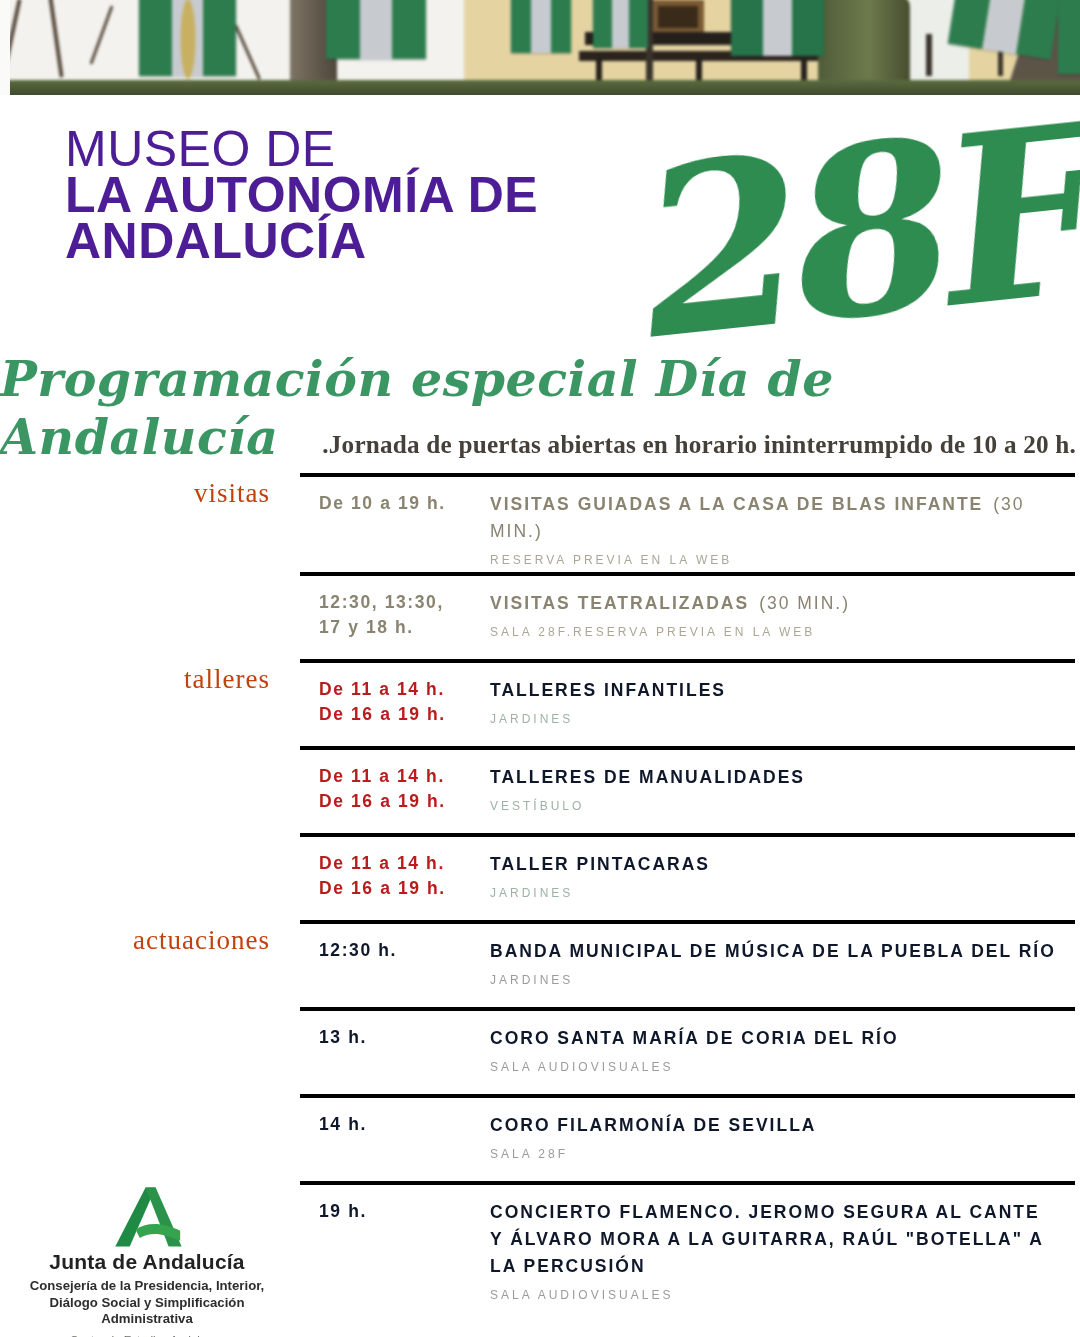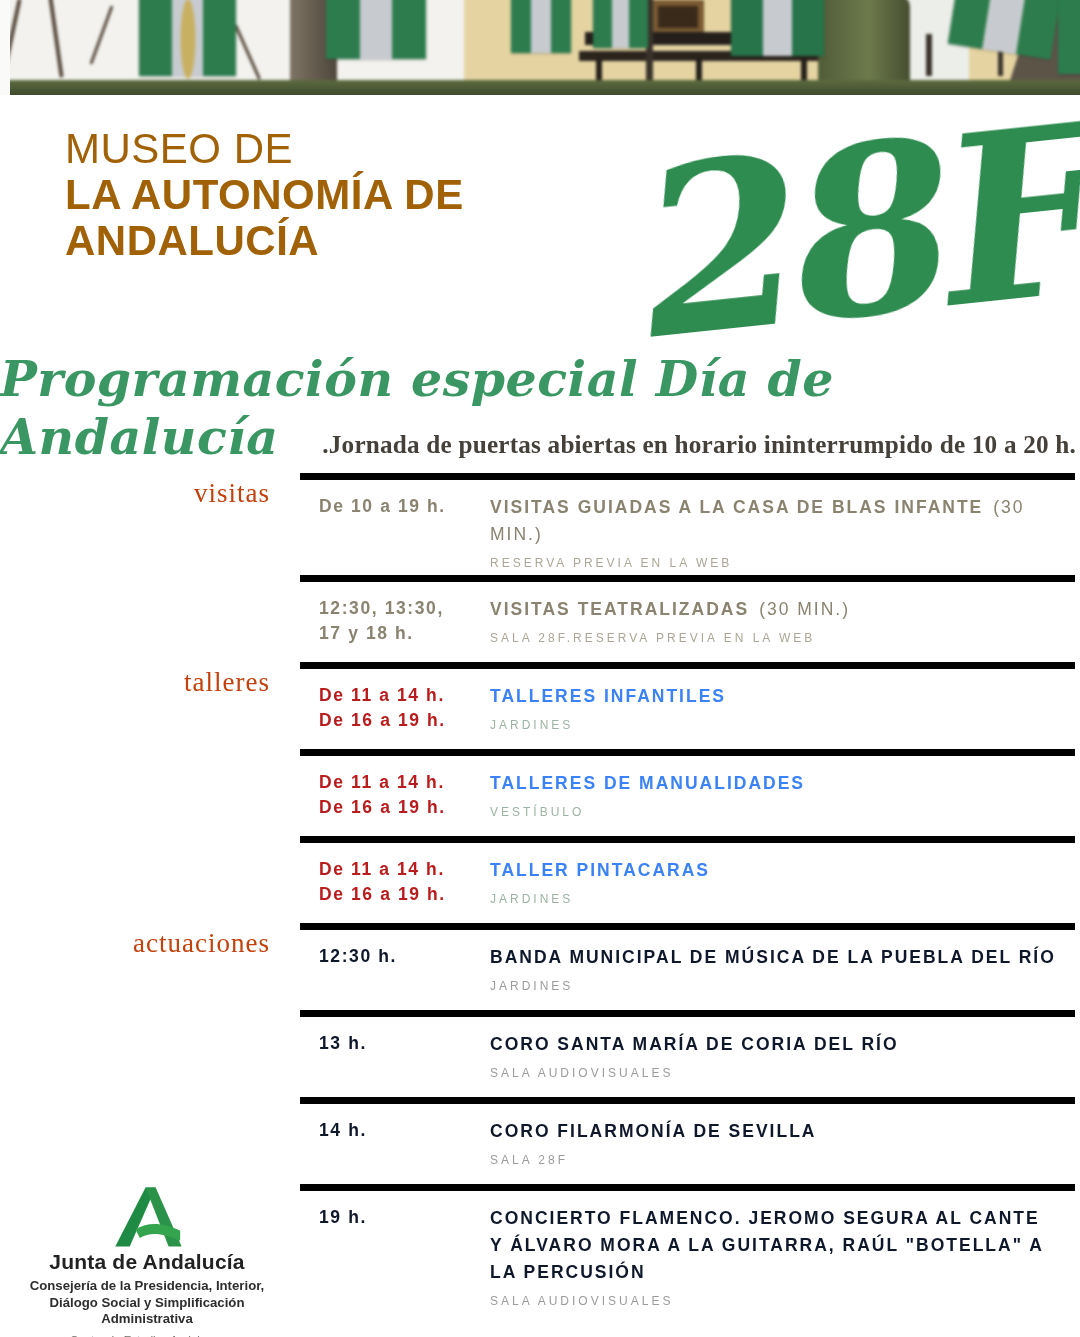--- a/index.html
+++ b/index.html
@@ -27,53 +27,53 @@
   .post{position:absolute;background:#3a332b;}
   .flag{position:absolute;display:flex;box-shadow:0 1px 2px rgba(0,0,0,.25);}
   .flag>div{height:100%;}
   .fg{width:34%;background:#2d7c4e;}
   .fw{width:32%;background:#c7cbd0;}
   .crest{position:absolute;left:50%;transform:translateX(-50%);top:3px;width:15px;height:22px;
          background:#c8b063;border-radius:50%;}
   .edge-strip{position:absolute;left:0;top:0;width:10px;height:95px;background:#fafaf8;}
 
   
-  .museum-title{position:absolute;left:65px;top:126px;color:#a16207;line-height:46px;
-                font-size:42px;letter-spacing:.5px;}
+  .museum-title{position:absolute;left:65px;top:126px;color:#4c1d95;line-height:46px;
+                font-size:50px;letter-spacing:.5px;}
   .museum-title .t1{font-weight:400;}
   .museum-title .t2,.museum-title .t3{font-weight:700;}
 
   .mark28f{position:absolute;left:642px;top:112px;width:460px;
            font-family:"DejaVu Serif",serif;font-style:italic;font-weight:700;
            font-size:232px;line-height:240px;color:#2e8c50;letter-spacing:-10px;
            transform:rotate(-6deg);}
   .script{position:absolute;top:350px;right:2px;font-family:"DejaVu Serif",serif;
           font-style:italic;font-weight:700;font-size:49px;color:#3a9763;letter-spacing:.5px;}
   .jornada{position:absolute;top:430px;right:4px;font-family:"Liberation Serif",serif;
            font-weight:600;font-size:26px;color:#45413a;letter-spacing:.2px;
            transform:scaleX(.97);transform-origin:right;}
 
   
   .schedule{position:absolute;top:473px;left:0;width:1080px;}
   .section{display:flex;}
   .label-col{width:300px;flex:none;text-align:right;padding:5px 30px 0 0;box-sizing:border-box;}
   .section-label{font-family:"Liberation Serif",serif;font-size:27px;color:#c2410c;letter-spacing:1px;}
   .rows{flex:1;margin-right:5px;}
-  .row{border-top:7px solid #000000;min-height:87px;box-sizing:border-box;
+  .row{border-top:4px solid #000000;min-height:87px;box-sizing:border-box;
        padding:14px 0 0 19px;display:flex;}
   .time{width:171px;flex:none;font-size:17.5px;font-weight:700;letter-spacing:1.6px;line-height:25px;}
   .desc{flex:1;}
   .title{font-size:17.5px;font-weight:700;letter-spacing:2px;line-height:27px;}
   .note{font-weight:400;margin-left:10px;}
   .sub{font-size:12px;font-weight:400;letter-spacing:3px;line-height:24px;margin-top:3px;}
 
   .olive .time,.olive .title,.olive .note{color:#8a8370;}
   .olive .sub{color:#aba695;}
   .green .time{color:#b91c1c;}
-  .green .title{color:#3b82f6;}
+  .green .title{color:#0f172a;}
   .green .sub{color:#9cb2a3;}
   .gray .time,.gray .title{color:#0f172a;}
   .gray .sub{color:#9b9b9b;}
 
   
   .footer{position:absolute;left:28px;top:1186px;width:238px;text-align:center;}
   .a-logo{display:block;margin:0 auto;}
   .org{font-size:21px;font-weight:700;color:#222;margin-top:2px;letter-spacing:.2px;}
   .dept{font-size:13.2px;font-weight:700;color:#2e2e2e;line-height:16.5px;margin-top:4px;}
   .center-name{font-size:11.5px;font-weight:400;color:#6f6f68;margin-top:6px;}

